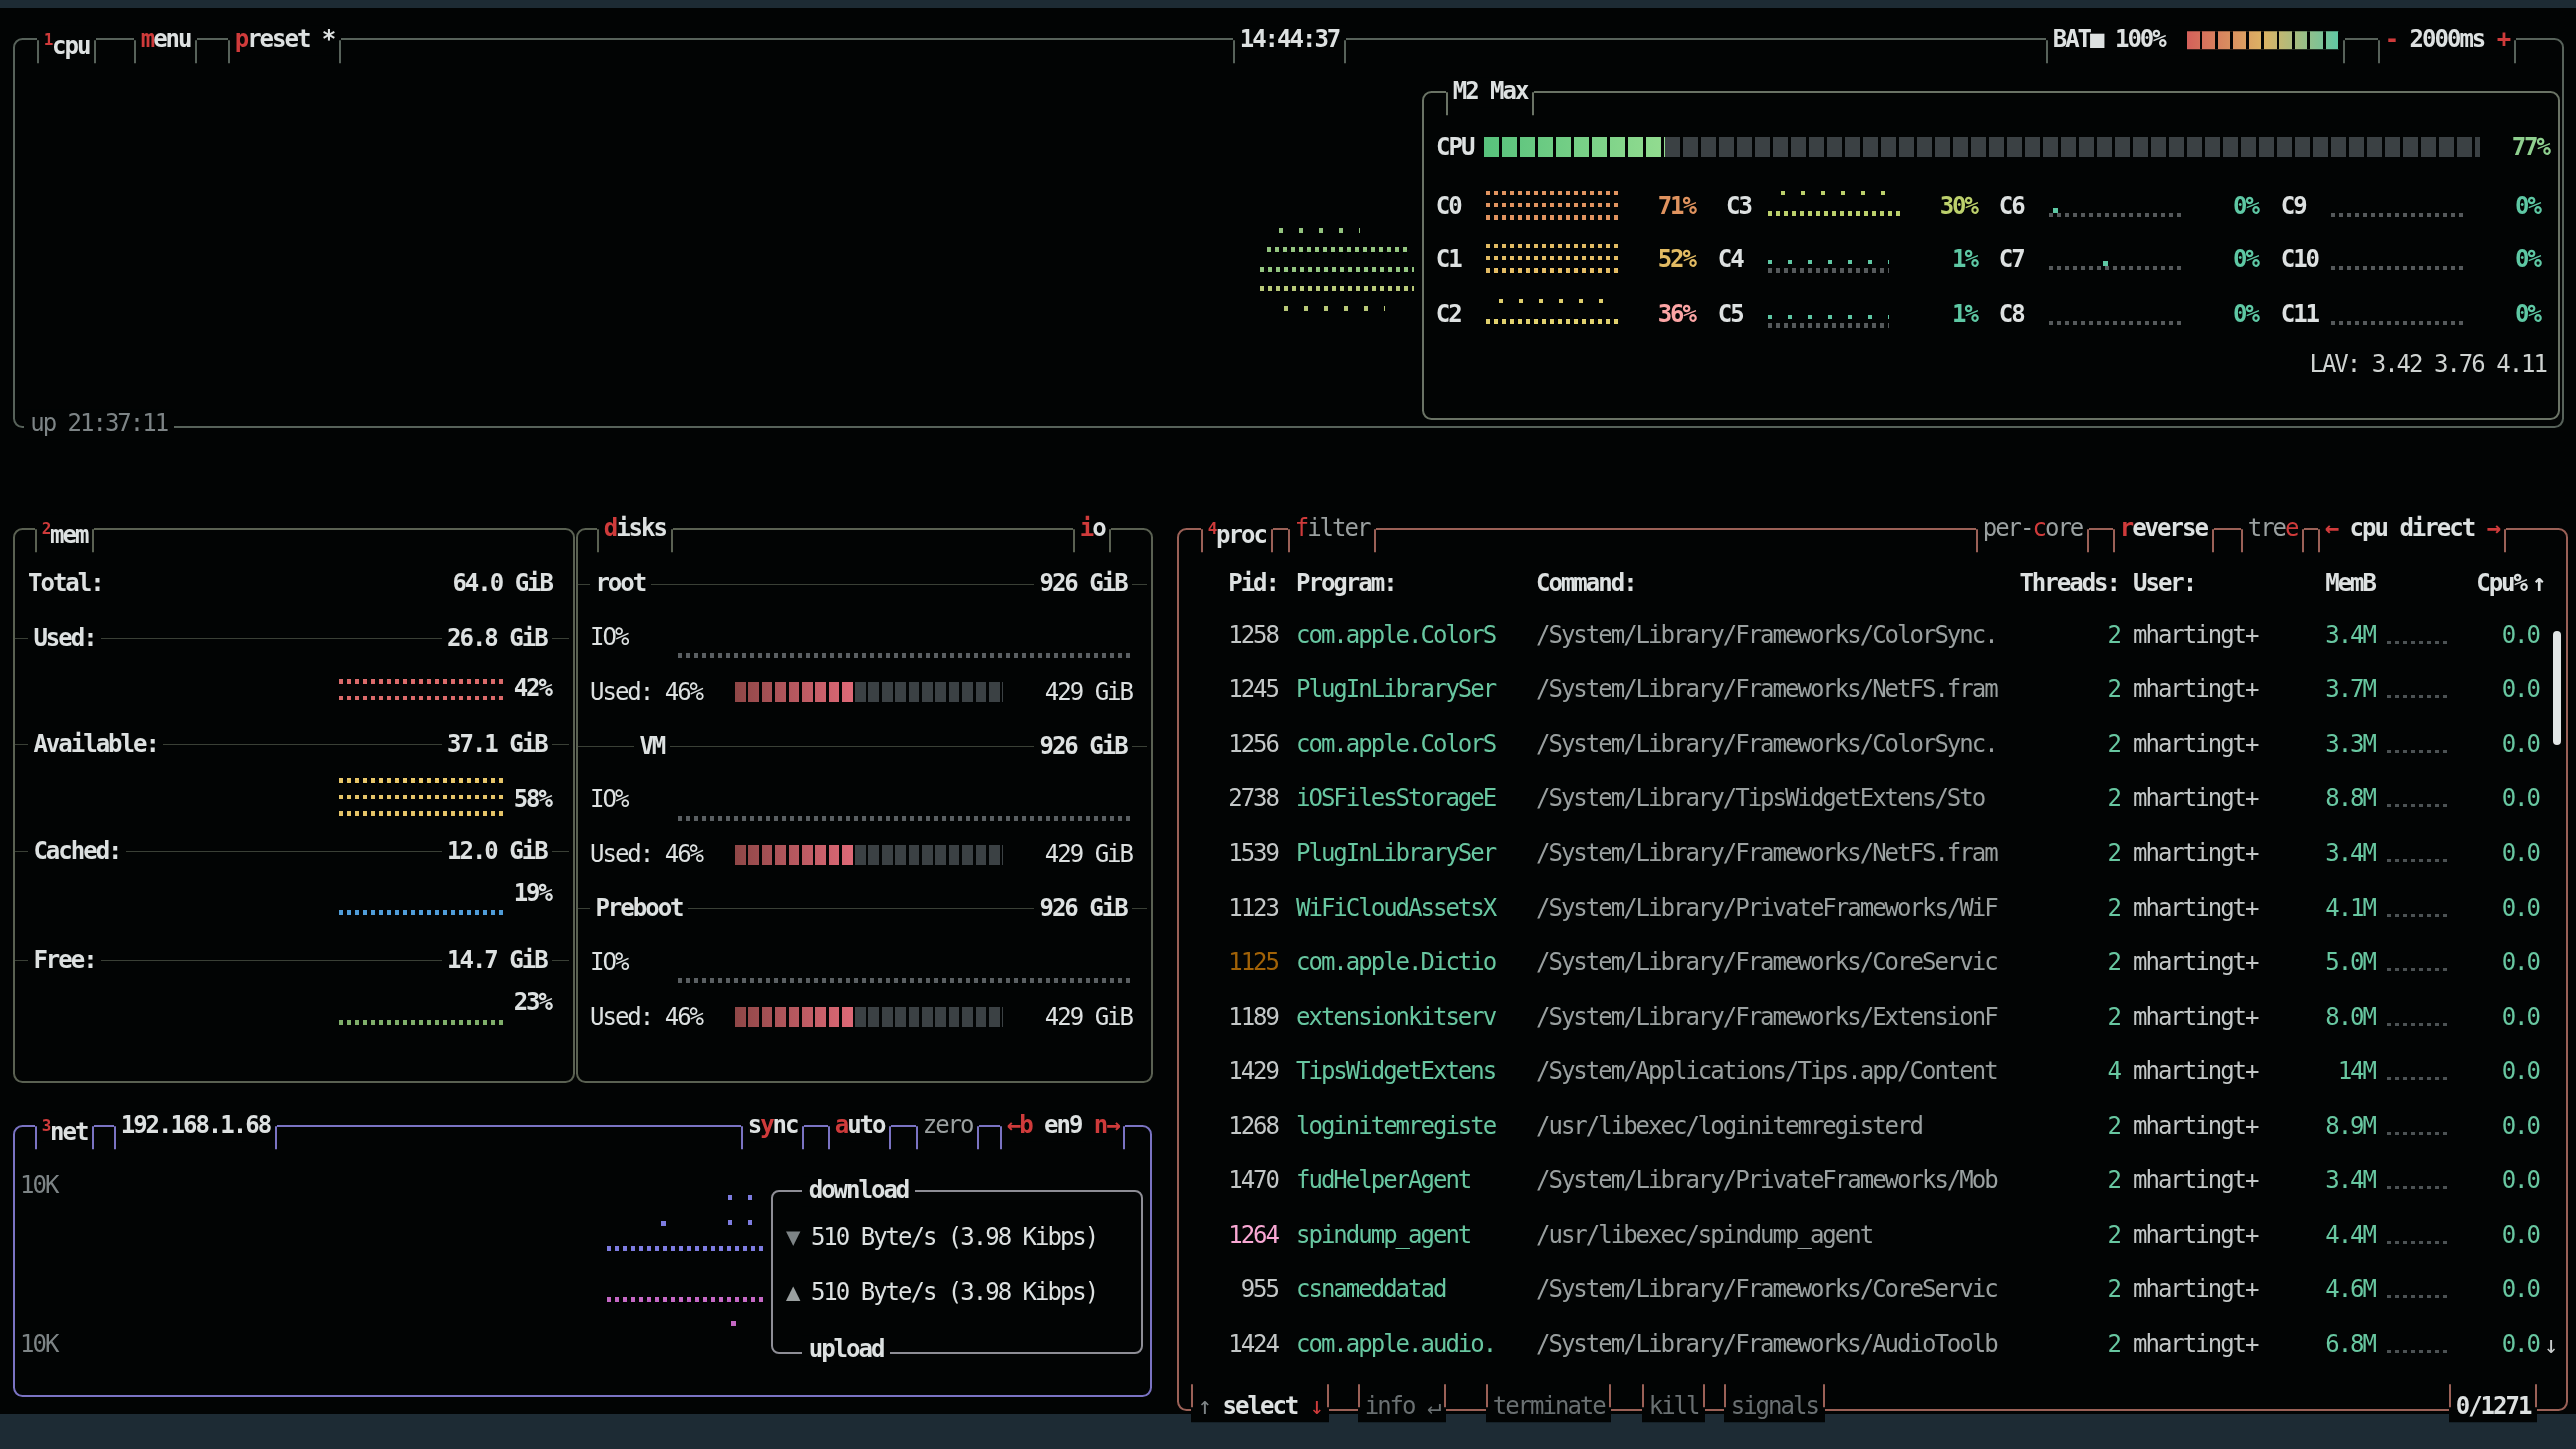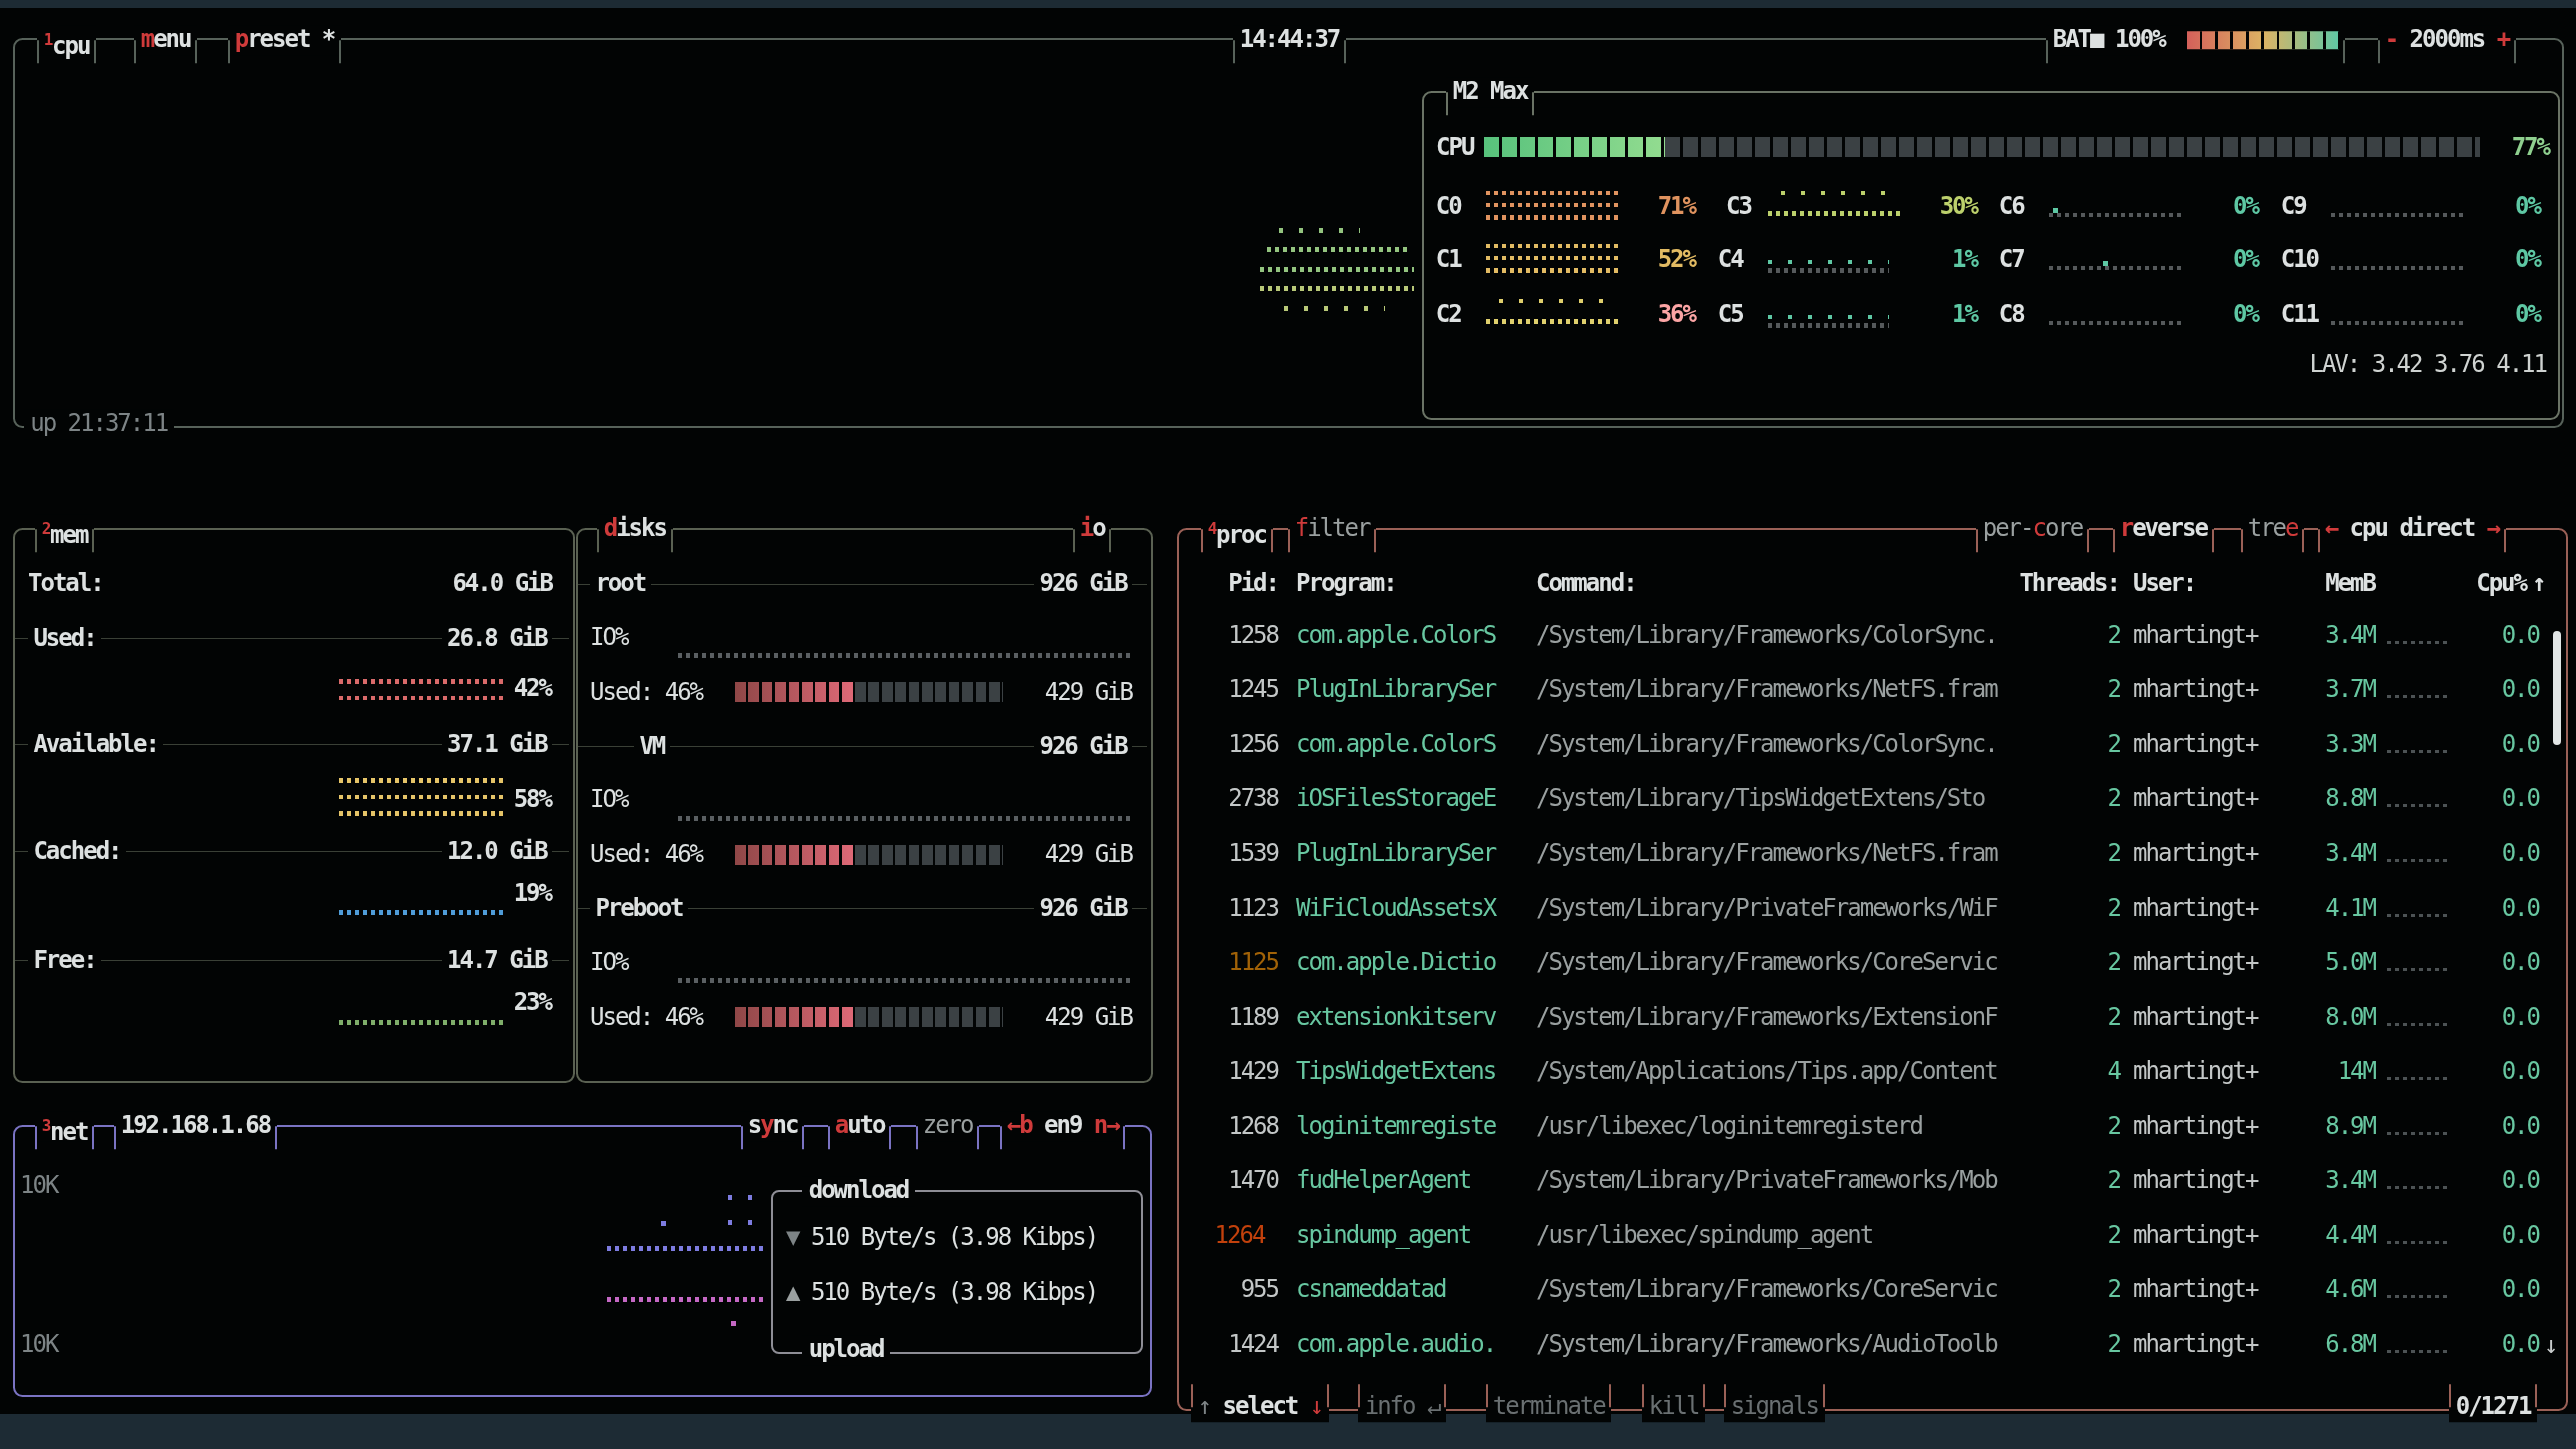--- a/index.html
+++ b/index.html
@@ -453,21 +453,21 @@
           <span class="abs tr" style="left:1201px;width:77px;color:#c3c7c7;">1470</span>
           <span class="abs teal" style="left:1296px;">fudHelperAgent</span>
           <span class="abs lgray" style="left:1536px;">/System/Library/PrivateFrameworks/Mob</span>
           <span class="abs tr teal" style="left:2033px;width:87px;">2</span>
           <span class="abs" style="left:2133px;color:#c3c7c7;">mhartingt+</span>
           <span class="abs tr teal" style="left:2308px;width:67px;">3.4M</span>
           <span class="abs dots" style="left:2387px;top:19px;width:64px;height:3.4px;color:#4c5254;"></span>
           <span class="abs tr teal" style="left:2469px;width:70px;">0.0</span>
         </div>
         <div class="abs row" style="left: 0px; top: 1214px; width: 2576px;">
-          <span class="abs tr" style="left:1201px;width:77px;color:#c2410c;text-align:center;">1264</span>
+          <span class="abs tr" style="left:1201px;width:77px;color:#f9a8d4;">1264</span>
           <span class="abs teal" style="left:1296px;">spindump_agent</span>
           <span class="abs lgray" style="left:1536px;">/usr/libexec/spindump_agent</span>
           <span class="abs tr teal" style="left:2033px;width:87px;">2</span>
           <span class="abs" style="left:2133px;color:#c3c7c7;">mhartingt+</span>
           <span class="abs tr teal" style="left:2308px;width:67px;">4.4M</span>
           <span class="abs dots" style="left:2387px;top:19px;width:64px;height:3.4px;color:#4c5254;"></span>
           <span class="abs tr teal" style="left:2469px;width:70px;">0.0</span>
         </div>
         <div class="abs row" style="left: 0px; top: 1268px; width: 2576px;">
           <span class="abs tr" style="left:1201px;width:77px;color:#c3c7c7;">955</span>

